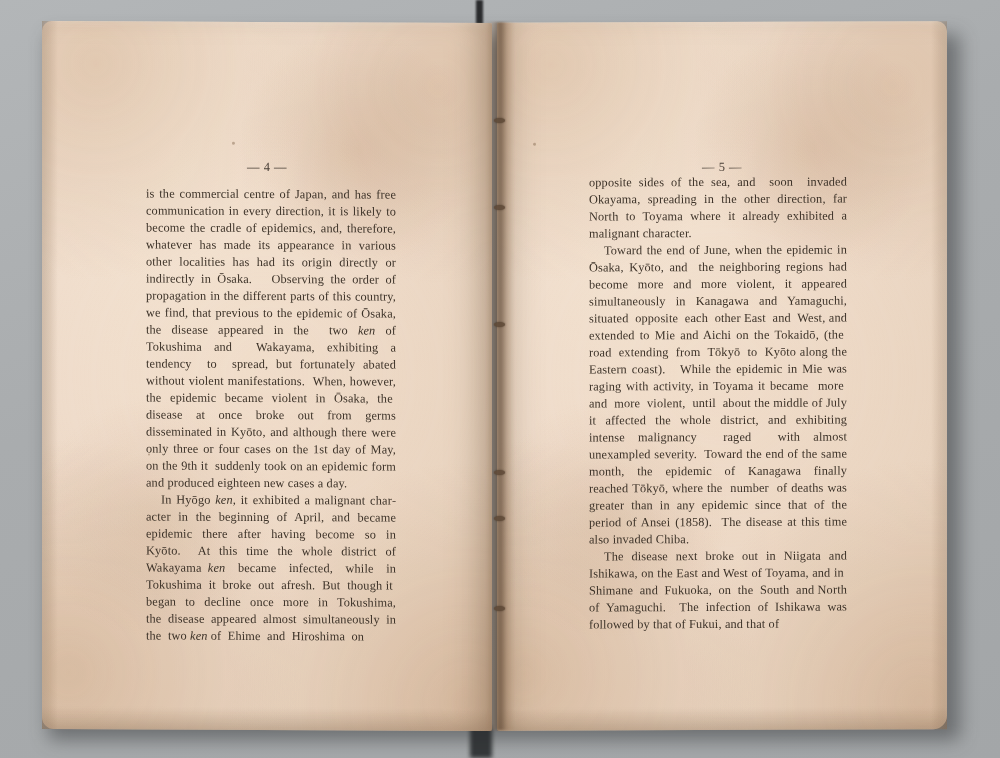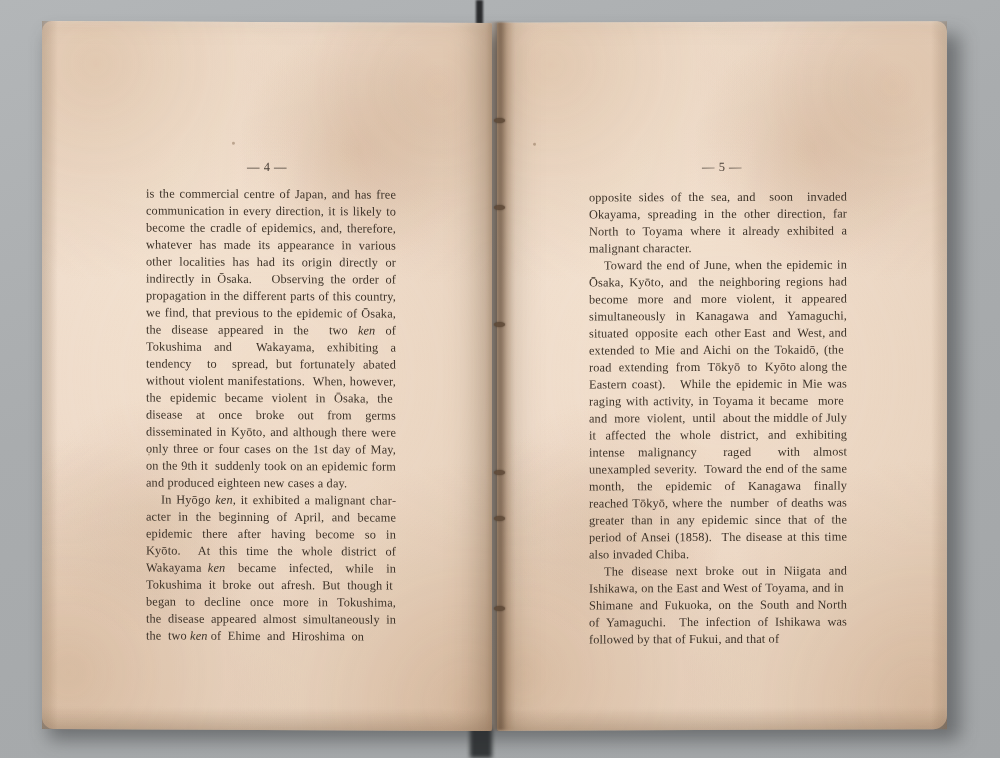--- a/index.html
+++ b/index.html
@@ -226,21 +226,21 @@
     <div class="page page-right">
       <div class="texture"></div>
       <div class="texture2"></div>
       <div class="edge-right"></div>
       <div class="edge-bottom"></div>
 
       <div class="speck" style="left:36px;top:120px;width:3px;height:3px;"></div>
 
       <div class="folio" style="top:138px;">— 5 —</div>
 
-      <div class="column" style="left:92px; top:167px; width:258px;">
+      <div class="column" style="left:92px; top:152px; width:258px;">
         <p>opposite sides of the sea, and&nbsp; soon&nbsp; invaded Okayama, spreading in the other direction, far North to Toyama where it already exhibited a malignant character.</p>
         <p class="indent">Toward the end of June, when the epidemic in Ōsaka, Kyōto, and&nbsp; the neighboring regions had become more and more violent, it appeared simultaneously in Kanagawa and Yamaguchi, situated&nbsp; opposite&nbsp; each&nbsp; other East&nbsp; and&nbsp; West, and extended to Mie and Aichi on the Tokaidō, (the&nbsp; road&nbsp; extending&nbsp; from&nbsp; Tōkyō&nbsp; to&nbsp; Kyōto along the Eastern coast).&nbsp;&nbsp; While the epidemic in Mie was raging with activity, in Toyama it became&nbsp; more&nbsp; and&nbsp; more&nbsp; violent,&nbsp; until&nbsp; about the middle of July it affected the whole district, and exhibiting intense malignancy&nbsp; raged&nbsp; with almost unexampled severity.&nbsp; Toward the end of the same month, the epidemic of Kanagawa finally reached&nbsp;Tōkyō, where the&nbsp; number&nbsp; of deaths was greater than in any epidemic since that of the period of Ansei (1858).&nbsp; The disease at this time also invaded Chiba.</p>
         <p class="indent">The disease next broke out in Niigata and Ishikawa, on the East and West of Toyama, and in&nbsp; Shimane&nbsp; and&nbsp; Fukuoka,&nbsp; on&nbsp; the&nbsp; South&nbsp; and North of Yamaguchi.&nbsp; The infection of Ishikawa was followed by that of Fukui, and that of</p>
       </div>
     </div>
 
     <div class="gutter"></div>
     <div class="stitch" style="top:96px;"></div>
     <div class="stitch" style="top:183px;"></div>
     <div class="stitch" style="top:300px;"></div>

